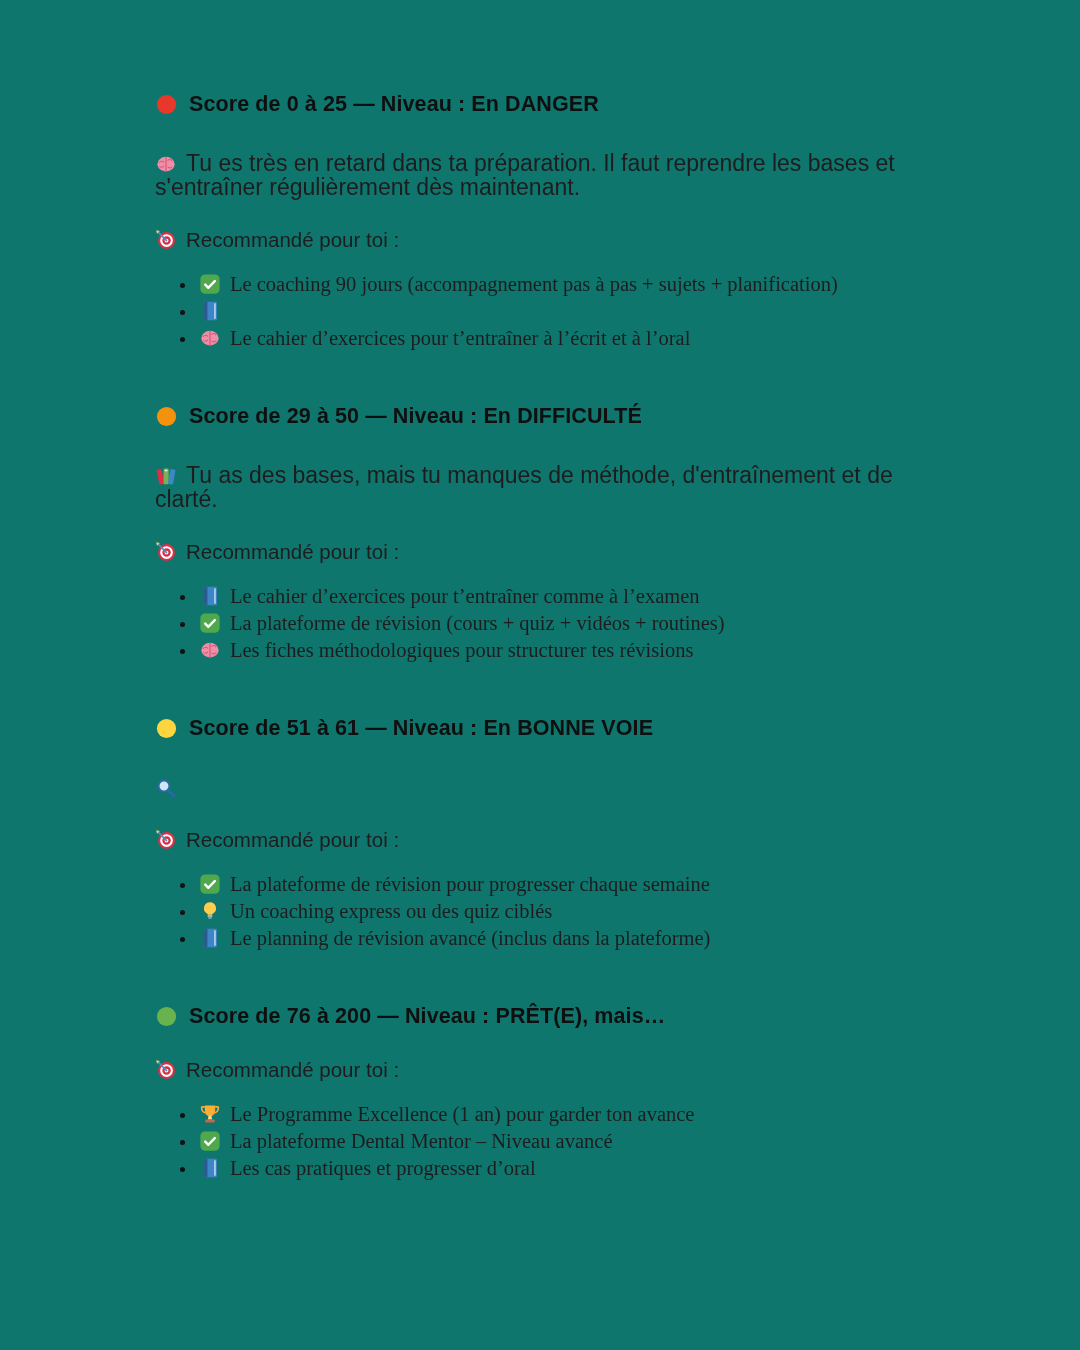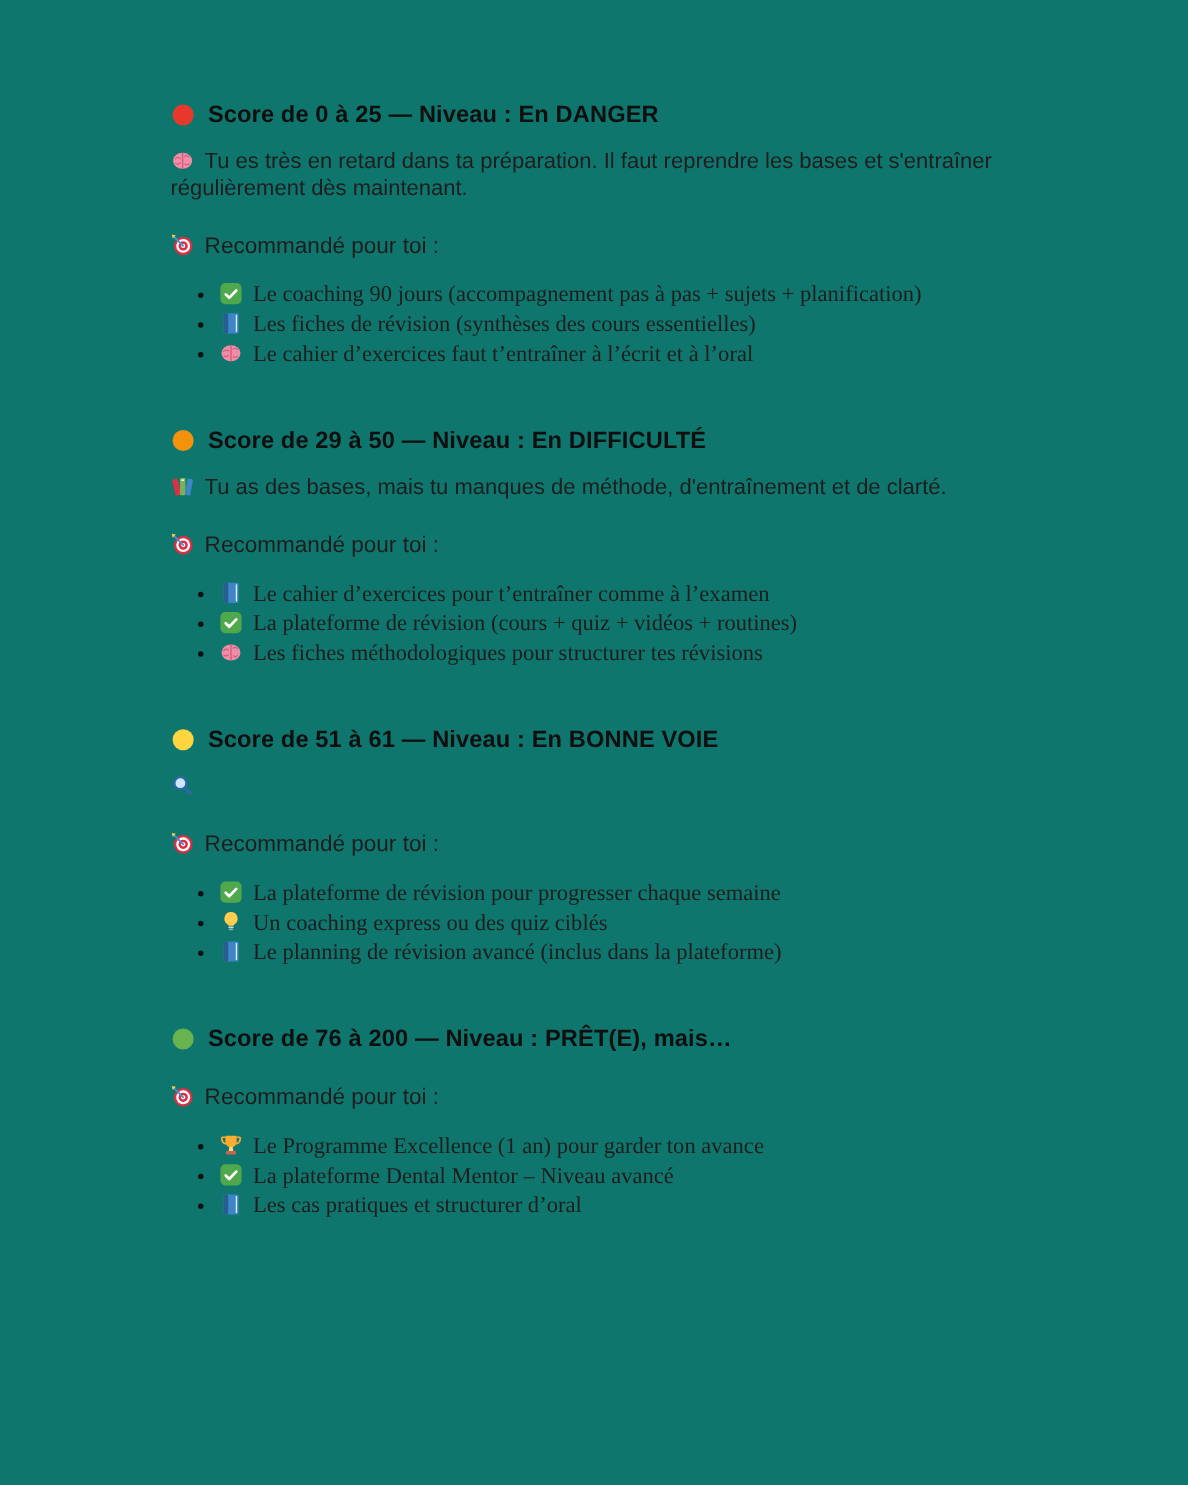--- a/index.html
+++ b/index.html
@@ -24,21 +24,21 @@
     align-items: center;
     gap: 11px;
     margin: 0;
     font-size: 21.5px;
     font-weight: 700;
     color: #0f0f10;
     letter-spacing: .1px;
   }
   .section-title .icon { width: 23px; height: 23px; flex: 0 0 auto; margin-right: 0; vertical-align: middle; }
   p { margin: 0; }
-  .intro { margin-top: 18px; font-size: 20px; line-height: 24px; }
+  .intro { margin-top: 34px; font-size: 23px; line-height: 24px; }
   .recommend { margin-top: 29px; font-size: 20.5px; line-height: 24px; }
   .items {
     margin: 20px 0 0;
     padding: 0 0 0 42px;
     list-style: disc;
     font-size: 20.5px;
     line-height: 24px;
   }
   .items li { margin: 0 0 3px; padding-left: 2px; font-family: Liberation Serif, serif; }
   .items li::marker { color: #111111; font-size: 0.8em; }
@@ -80,26 +80,26 @@
           </svg></span><span>Recommandé pour toi :</span></p>
     <ul class="items">
       <li><span class="icon"><svg viewBox="0 0 24 24">
               <rect x="1.5" y="1.5" width="21" height="21" rx="5" fill="#50a84d"></rect>
               <path d="M6.8 12.7l3.4 3.4 7-7.3" fill="none" stroke="#fff" stroke-width="2.7" stroke-linecap="round" stroke-linejoin="round"></path>
             </svg></span><span>Le coaching 90 jours (accompagnement pas à pas + sujets + planification)</span></li>
       <li><span class="icon"><svg viewBox="0 0 24 24">
               <path d="M4.5 5A3 3 0 0 1 7.5 2H18.6a.9.9 0 0 1 .9.9v18.2a.9.9 0 0 1-.9.9H7.5a3 3 0 0 1-3-3z" fill="#3d85c6"></path>
               <path d="M4.5 5A3 3 0 0 1 7.5 2H9.2v20H7.5a3 3 0 0 1-3-3z" fill="#2a5d8f"></path>
               <rect x="16.7" y="3.6" width="1.4" height="16.8" fill="#dcebfa"></rect>
-            </svg></span><span>Les fiches de révision (synthèses des cours essentielles)</span></li>
+            </svg></span></li>
       <li><span class="icon"><svg viewBox="0 0 24 24">
               <ellipse cx="12" cy="12.2" rx="9.4" ry="8" fill="#ef8fa7"></ellipse>
               <path d="M12 4.4v15.6" stroke="#d5577d" stroke-width="1.3"></path>
               <path d="M4.6 10.4c1.7-1.9 3.5-2 5-.4M5 14.9c1.9 1.2 3.3.9 4.4-.7M14 8c1.8-1.4 3.5-1 4.5.7M14.2 15.4c1.5 1.3 3.1 1.1 4.3-.4" fill="none" stroke="#d5577d" stroke-width="1.1" stroke-linecap="round"></path>
-            </svg></span><span>Le cahier d’exercices faut t’entraîner à l’écrit et à l’oral</span></li>
+            </svg></span><span>Le cahier d’exercices pour t’entraîner à l’écrit et à l’oral</span></li>
     </ul>
   </section>
 
   <section class="score-section">
     <h2 class="section-title">
       <span class="icon">
           <svg viewBox="0 0 24 24">
             <circle cx="12" cy="12" r="10" fill="#f5920d"></circle>
           </svg>
         </span>
@@ -206,17 +206,17 @@
               <rect x="6.9" y="17.9" width="10.2" height="3.4" rx=".9" fill="#c1694f"></rect>
             </svg></span><span>Le Programme Excellence (1 an) pour garder ton avance</span></li>
       <li><span class="icon"><svg viewBox="0 0 24 24">
               <rect x="1.5" y="1.5" width="21" height="21" rx="5" fill="#50a84d"></rect>
               <path d="M6.8 12.7l3.4 3.4 7-7.3" fill="none" stroke="#fff" stroke-width="2.7" stroke-linecap="round" stroke-linejoin="round"></path>
             </svg></span><span>La plateforme Dental Mentor – Niveau avancé</span></li>
       <li><span class="icon"><svg viewBox="0 0 24 24">
               <path d="M4.5 5A3 3 0 0 1 7.5 2H18.6a.9.9 0 0 1 .9.9v18.2a.9.9 0 0 1-.9.9H7.5a3 3 0 0 1-3-3z" fill="#3d85c6"></path>
               <path d="M4.5 5A3 3 0 0 1 7.5 2H9.2v20H7.5a3 3 0 0 1-3-3z" fill="#2a5d8f"></path>
               <rect x="16.7" y="3.6" width="1.4" height="16.8" fill="#dcebfa"></rect>
-            </svg></span><span>Les cas pratiques et structurer d’oral</span></li>
+            </svg></span><span>Les cas pratiques et progresser d’oral</span></li>
     </ul>
   </section>
 
 </div>
 
 </body></html>

